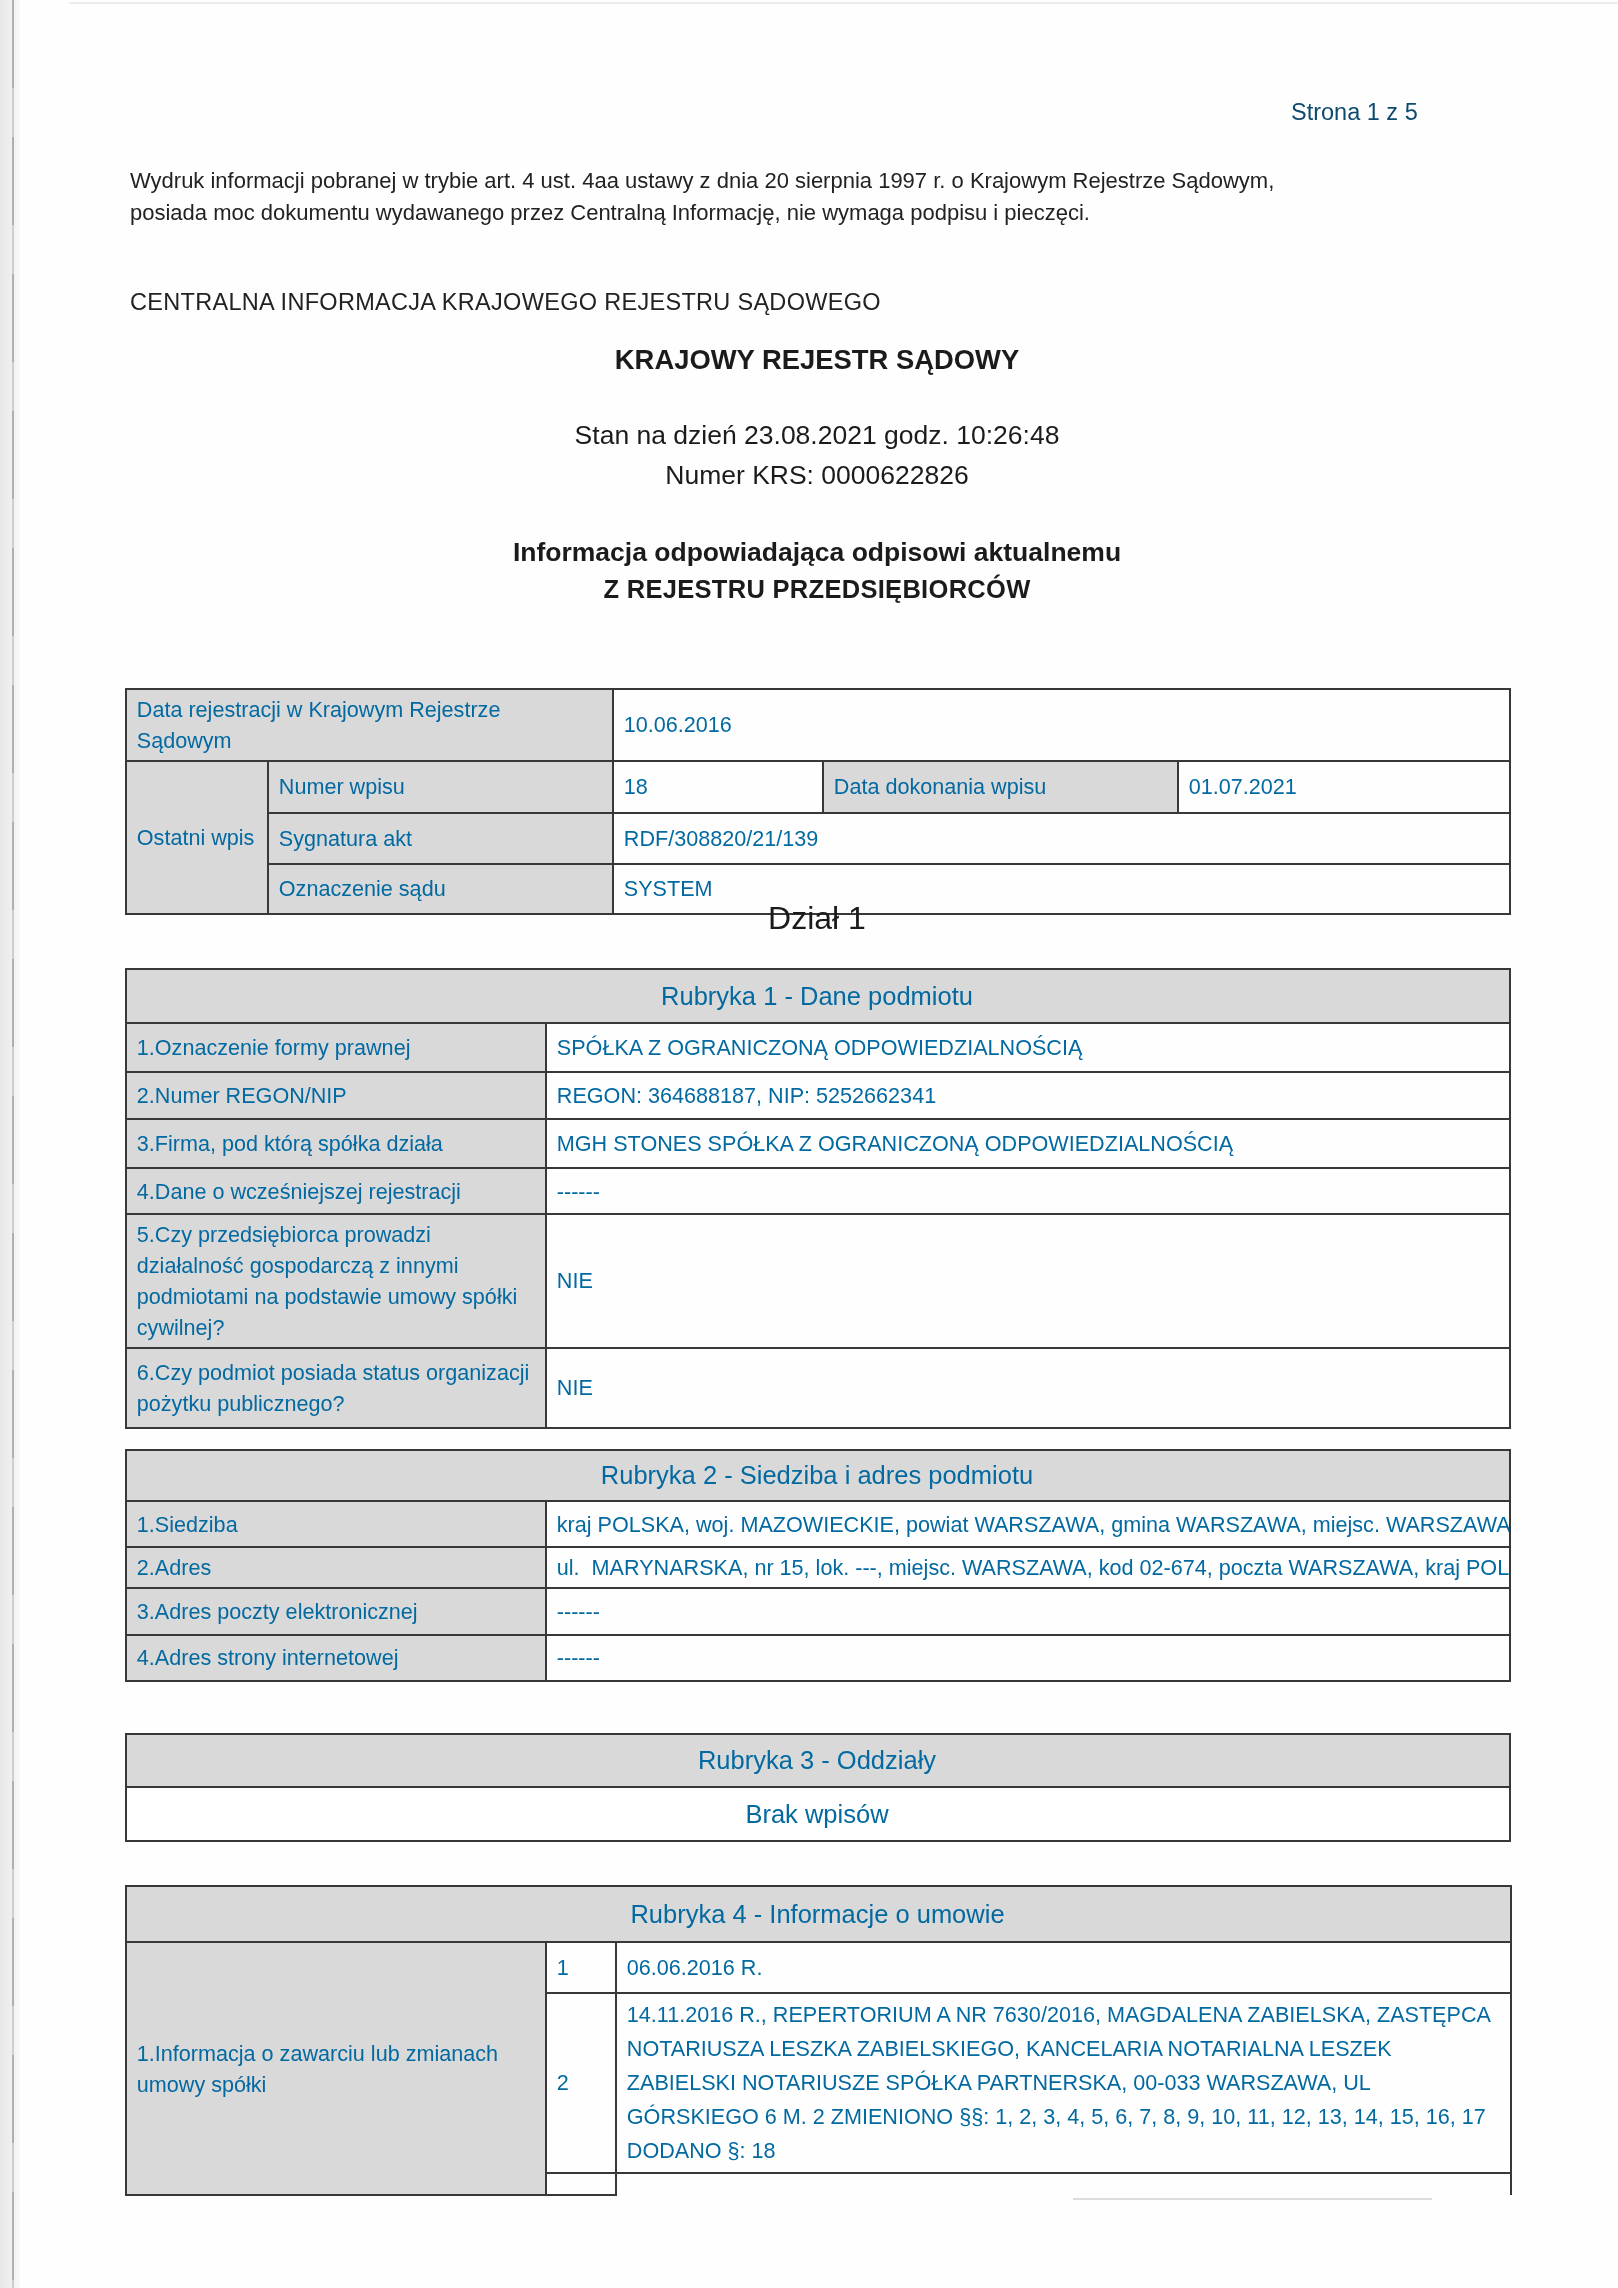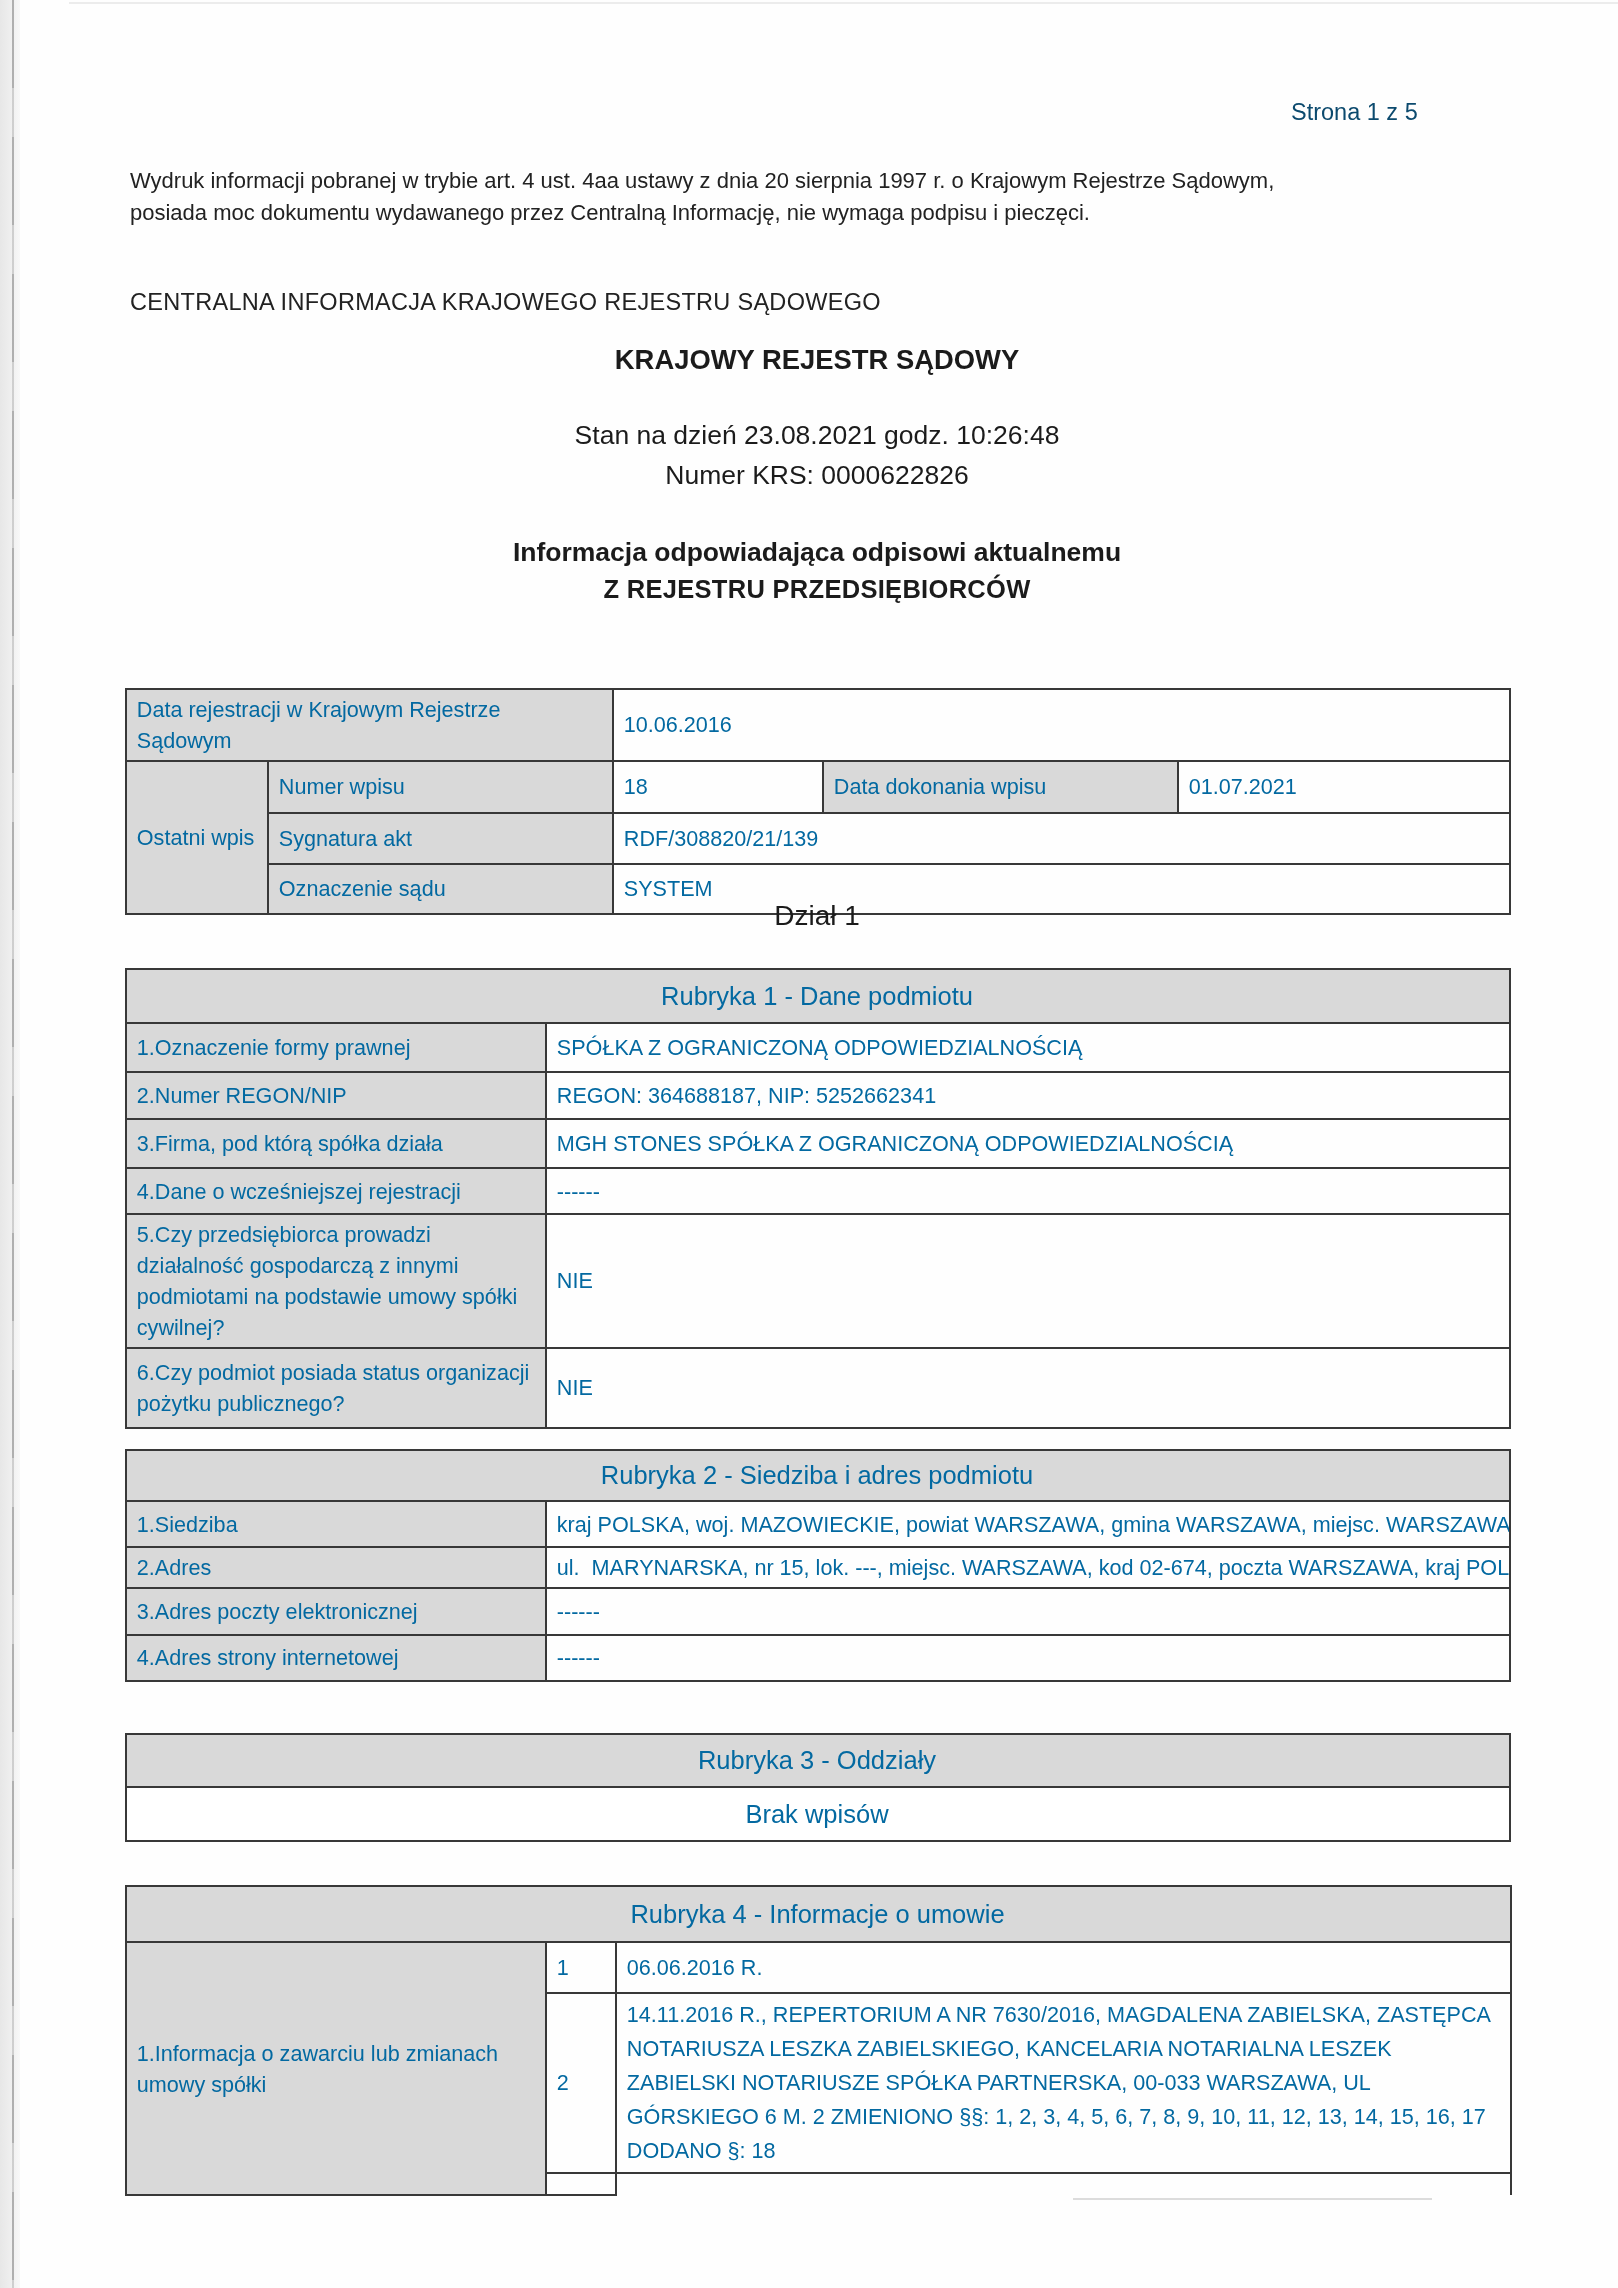--- a/index.html
+++ b/index.html
@@ -45,21 +45,21 @@
   .central-heading {
     position: absolute; left: 130px; top: 261px;
     font-size: 23.5px; letter-spacing: 0.3px; color: #222; margin-top: 28px;
   }
   .cline { position: absolute; left: 125px; width: 1384px; text-align: center; }
   .registry-title { top: 344px; font-size: 27.4px; font-weight: bold; }
   .state-line     { top: 420px; font-size: 26.5px; }
   .krs-line       { top: 460px; font-size: 26.5px; font-weight: normal; }
   .info-line-1    { top: 537px; font-size: 26.5px; font-weight: bold; }
   .info-line-2    { top: 575px; font-size: 25.5px; font-weight: bold; letter-spacing: 0.3px; }
-  .dzial-title    { top: 900px; font-size: 28px; }
+  .dzial-title    { top: 900px; font-size: 32px; }
 
   
   table.doc {
     position: absolute; left: 125px;
     border-collapse: collapse; table-layout: fixed;
     width: 1384px; font-size: 21.6px; color: #0369a1;
     border: 2px solid #22c55e;
   }
   table.doc td {
     border: 2px solid #383838;

